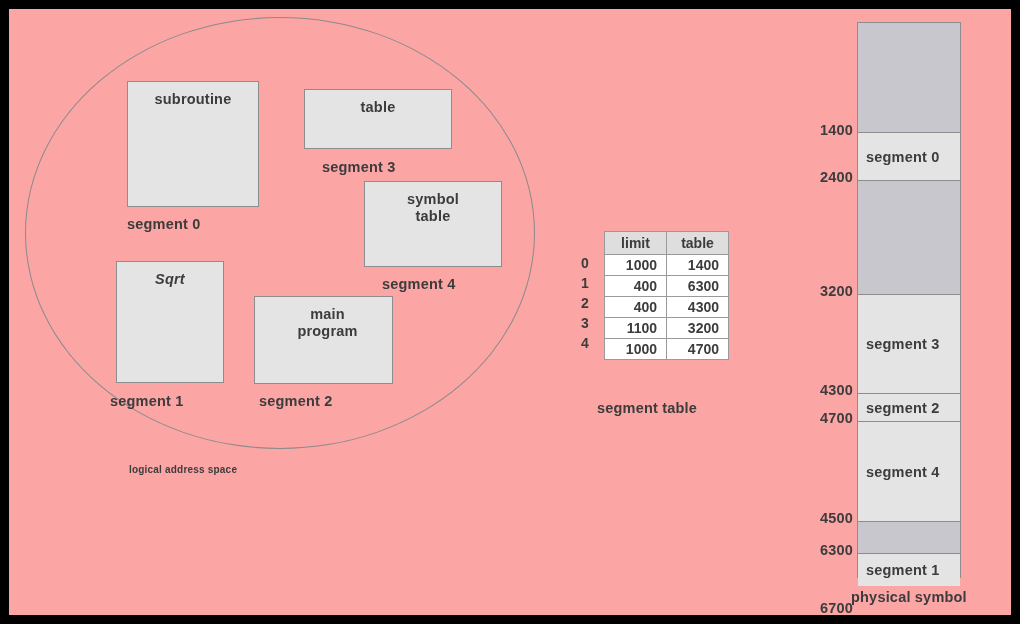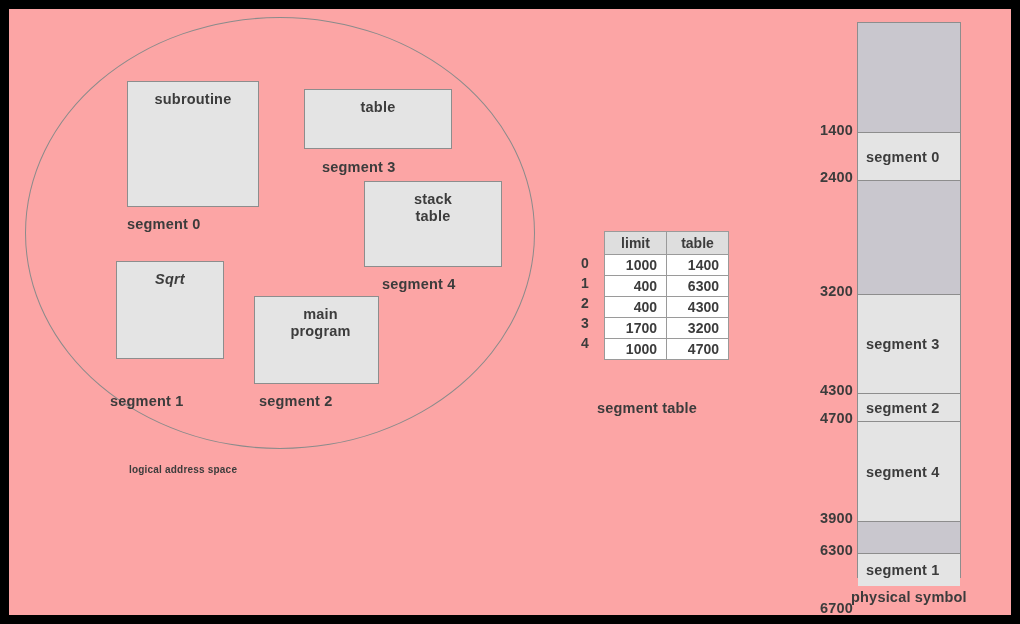--- a/index.html
+++ b/index.html
@@ -194,32 +194,32 @@
         </div>
         <div class="seglabel" style="left: 118px; top: 207px;">segment 0</div>
         <div class="segbox" style="left: 295px; top: 80px; width: 148px; height: 60px;">
           <div class="inner">
             <div>table</div>
           </div>
         </div>
         <div class="seglabel" style="left: 313px; top: 150px;">segment 3</div>
         <div class="segbox" style="left: 355px; top: 172px; width: 138px; height: 86px;">
           <div class="inner">
-            <div>stack</div>
+            <div>symbol</div>
             <div>table</div>
           </div>
         </div>
         <div class="seglabel" style="left: 373px; top: 267px;">segment 4</div>
-        <div class="segbox italic" style="left: 107px; top: 252px; width: 108px; height: 98px;">
+        <div class="segbox italic" style="left: 107px; top: 252px; width: 108px; height: 122px;">
           <div class="inner">
             <div>Sqrt</div>
           </div>
         </div>
         <div class="seglabel" style="left: 101px; top: 384px;">segment 1</div>
-        <div class="segbox" style="left: 245px; top: 287px; width: 125px; height: 88px; padding-left: 8px;">
+        <div class="segbox" style="left: 245px; top: 287px; width: 139px; height: 88px; padding-left: 8px;">
           <div class="inner">
             <div>main</div>
             <div>program</div>
           </div>
         </div>
         <div class="seglabel" style="left: 250px; top: 384px;">segment 2</div>
       </div>
 
     <div id="las-caption">logical address space</div>
 
@@ -245,39 +245,39 @@
             </tr>
             <tr>
               <td>400</td>
               <td>6300</td>
             </tr>
             <tr>
               <td>400</td>
               <td>4300</td>
             </tr>
             <tr>
-              <td>1700</td>
+              <td>1100</td>
               <td>3200</td>
             </tr>
             <tr>
               <td>1000</td>
               <td>4700</td>
             </tr>
           </tbody>
       </table>
     </div>
     <div id="seg-table-caption">segment table</div>
 
     <div id="mem-ticks">
         <div class="memtick" style="top: 113px;">1400</div>
         <div class="memtick" style="top: 160px;">2400</div>
         <div class="memtick" style="top: 274px;">3200</div>
         <div class="memtick" style="top: 373px;">4300</div>
         <div class="memtick" style="top: 401px;">4700</div>
-        <div class="memtick" style="top: 501px;">3900</div>
+        <div class="memtick" style="top: 501px;">4500</div>
         <div class="memtick" style="top: 533px;">6300</div>
         <div class="memtick" style="top: 591px;">6700</div>
       </div>
     <div id="mem-bar">
         <div class="memblock free" style="top: 0px; height: 110px;"></div>
         <div class="memblock used" style="top: 110px; height: 48px;">
           <span class="mtext">segment 0</span>
         </div>
         <div class="memblock free" style="top: 158px; height: 114px;"></div>
         <div class="memblock used" style="top: 272px; height: 99px;">

